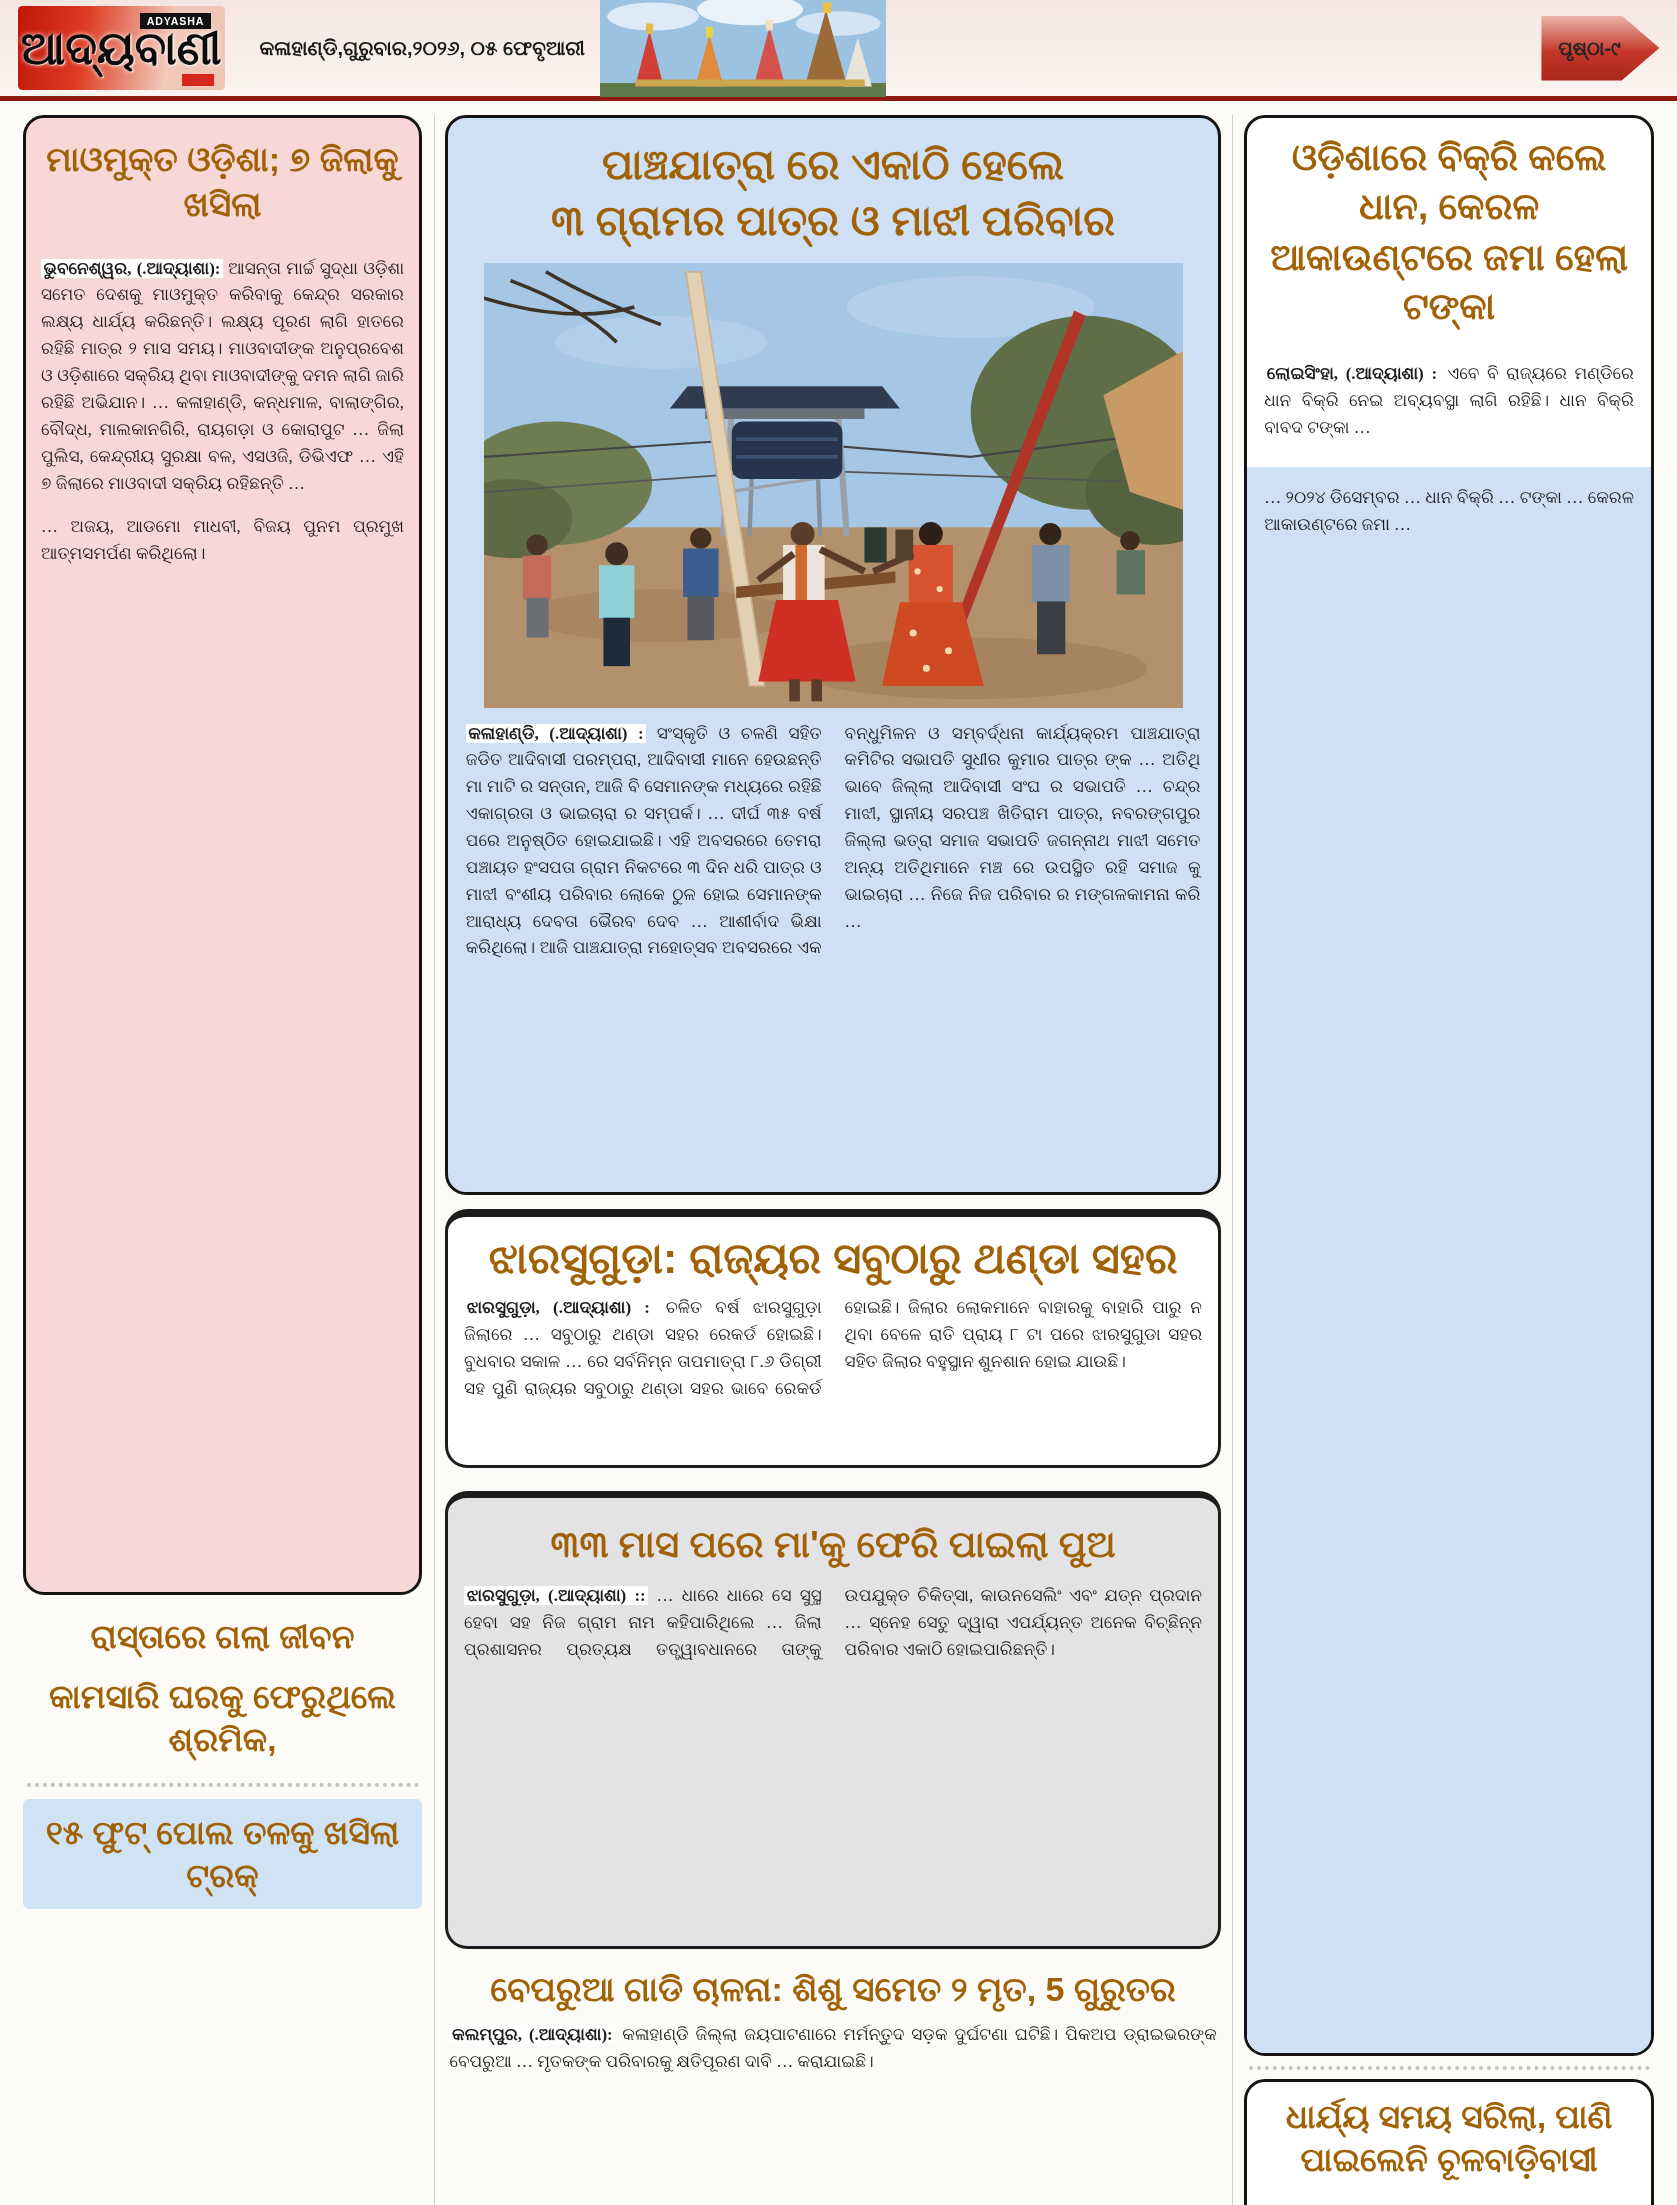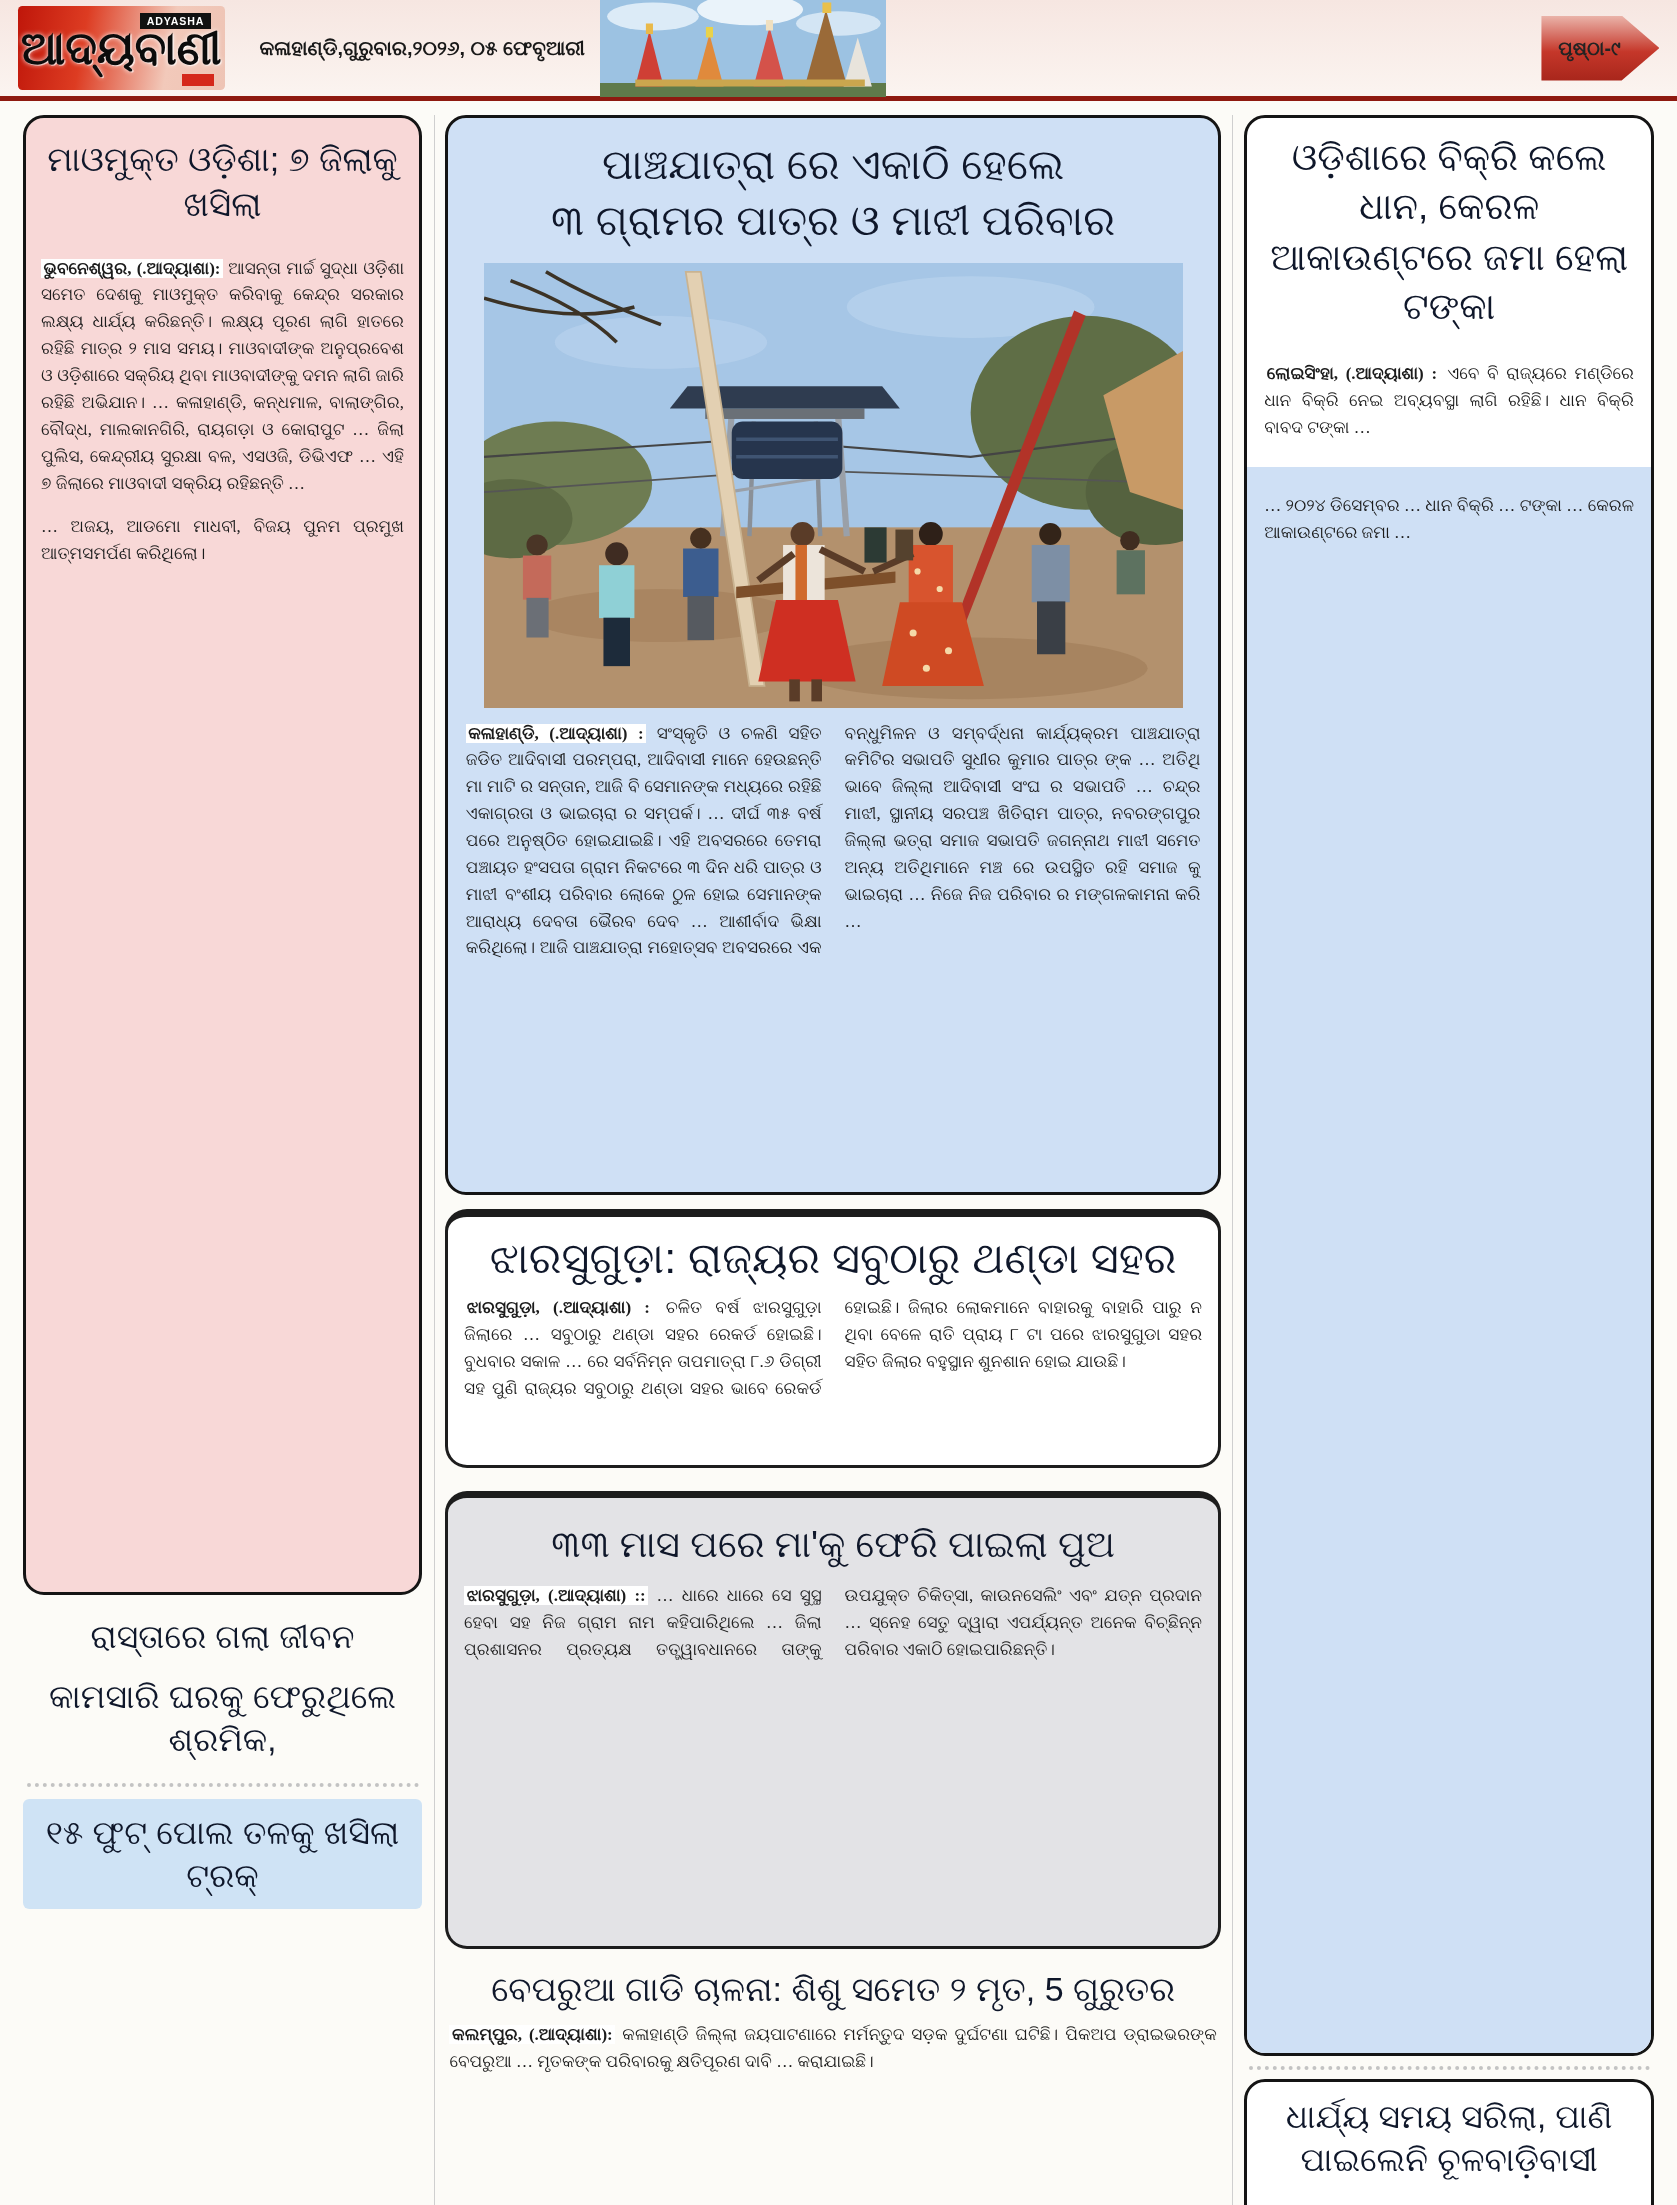--- a/index.html
+++ b/index.html
@@ -32,21 +32,21 @@
               display:flex;align-items:center;justify-content:center;padding-right:22px;}
   .page-badge span{font-family:"Liberation Sans",sans-serif;font-size:19.4px;font-weight:700;color:#232323;}
 
   
   .content{display:flex;gap:11.5px;padding:14px 23px 0;box-sizing:border-box;}
   .col-left{width:399px;flex:0 0 auto;}
   .col-mid{width:776px;flex:0 0 auto;padding:0 10.6px;border-left:1.3px solid #cfcfcf;border-right:1.3px solid #cfcfcf;}
   .col-right{flex:1;min-width:0;}
 
   .nbox{border:3.1px solid #141414;border-radius:21px;box-sizing:border-box;overflow:hidden;background:#fff;}
-  .headline{font-family:"Liberation Sans",sans-serif;font-weight:400;text-align:center;color:#0f172a;line-height:1.32;}
+  .headline{font-family:"Liberation Sans",sans-serif;font-weight:700;text-align:center;color:#a16207;line-height:1.32;}
   .btext{font-size:17px;line-height:1.58;text-align:justify;color:#1b1b1b;}
   .dateline{font-weight:700;background:#ffffff;padding:0 2.6px;}
   .dotsep{border-top:4.4px dotted #c3c3c3;margin:12.3px 3.5px;}
   .twocol{column-count:2;column-gap:23px;}
 
   
   .l-a1{height:1480px;background:#f8d8d7;padding:13.2px 15px;}
   .l-a1 .headline{font-size:34px;padding:6.2px 0 11.5px;}
   .l-a2{margin-top:11.5px;}
   .l-a2 .headline{font-size:33px;padding:8px 0 8.8px;}
@@ -66,21 +66,21 @@
         border-radius:22px;box-sizing:border-box;overflow:hidden;padding:13.2px 16px;}
   .m-a3 .headline{font-size:37px;padding:9.7px 0 13.2px;}
   .m-a4{margin-top:9.7px;height:325px;overflow:hidden;padding:0 4.4px;}
   .m-a4 .headline{font-size:34px;padding:8px 0 10.6px;}
 
   
   .r-a1{height:1941px;display:flex;flex-direction:column;}
   .r-a1 .headline{font-size:37px;padding:16px 7px 2.6px;}
   .r-a1 .headline + .headline{padding:0 7px 8px;}
   .r-a1-intro{padding:4.4px 17px 2.6px;}
-  .r-a1-main{flex:1;background:#cfe0f5;margin-top:5.3px;padding:26px 17px;overflow:hidden;}
+  .r-a1-main{flex:1;background:#cfe0f5;margin-top:5.3px;padding:18px 17px;overflow:hidden;}
   .r-a1-outro{padding:8px 17px 13.2px;}
   .r-a2{margin-top:3.5px;height:591px;padding:12.3px 16px;}
   .r-a2 .headline{font-size:33px;}
   .r-dotsep{border-top:4.4px dotted #c3c3c3;margin:9.7px 4.4px;}
 </style>
 </head>
 <body>
 
 <div class="page">
 

